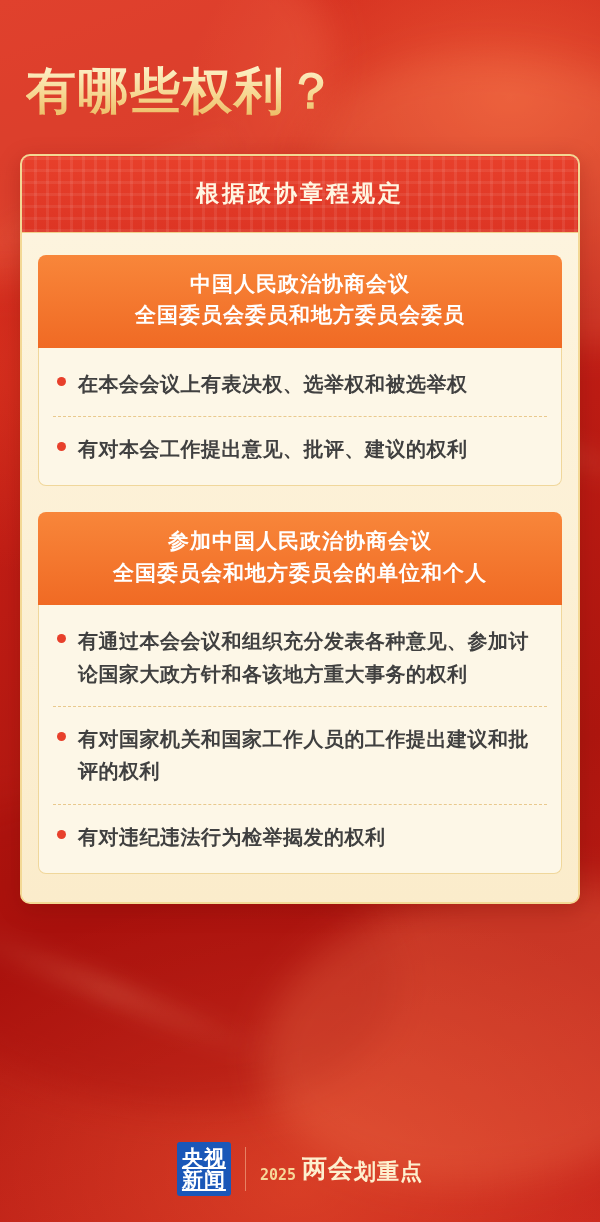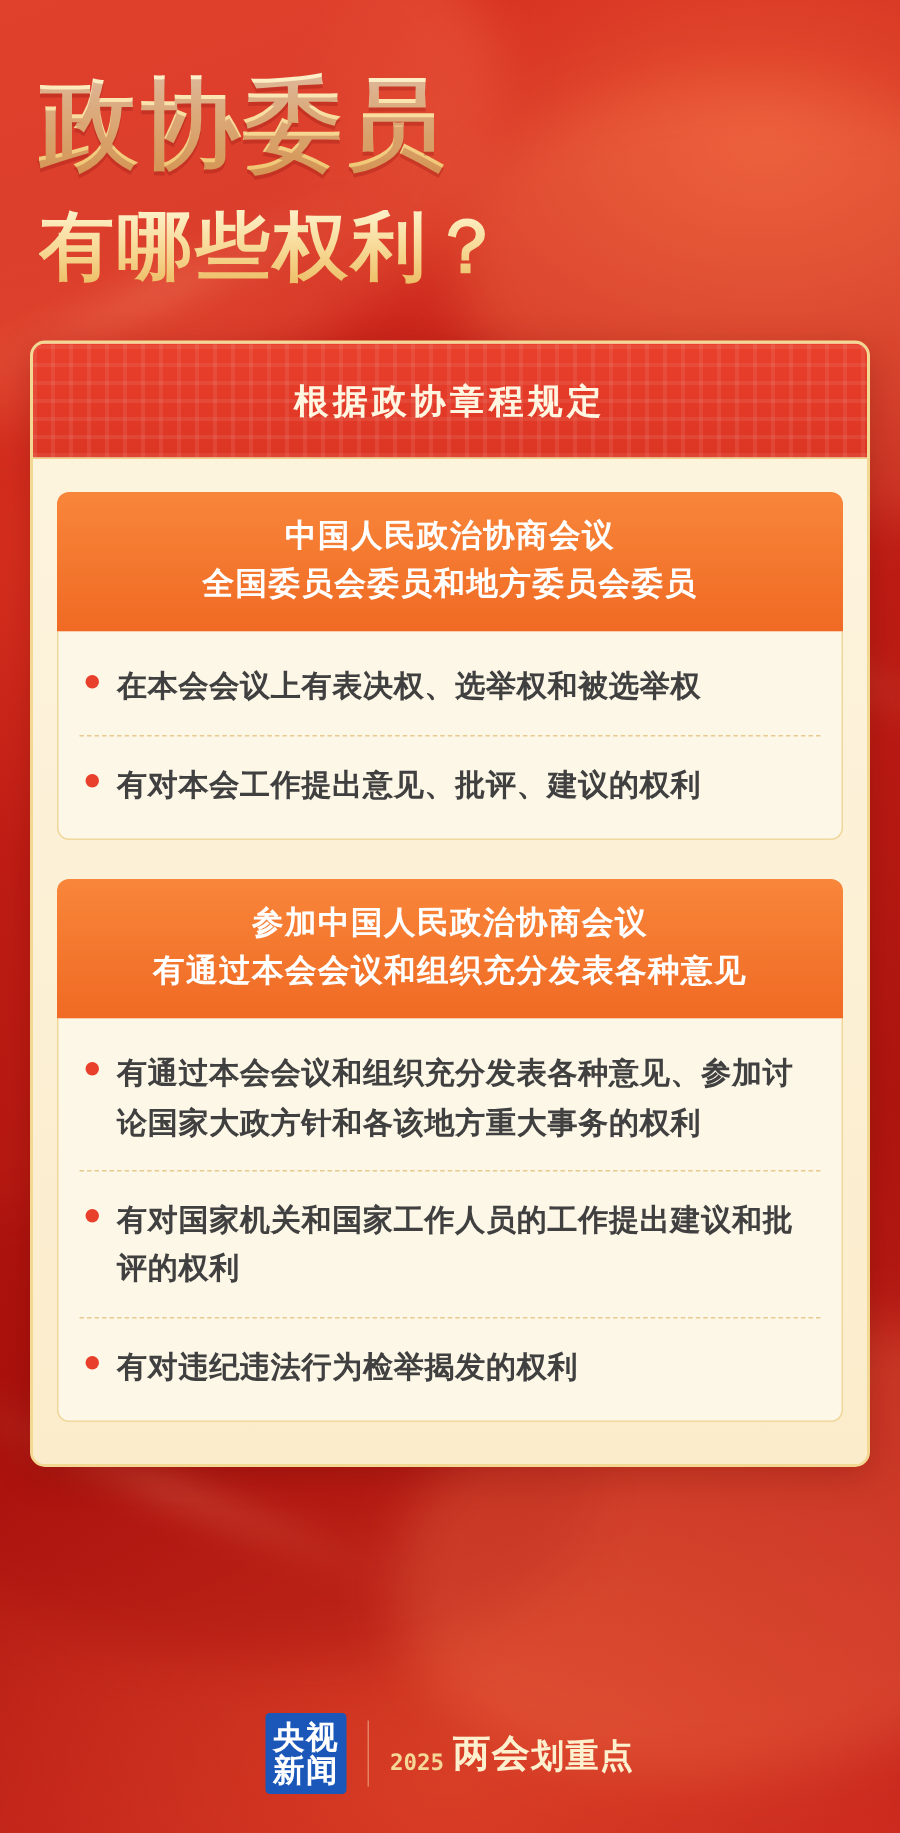--- a/index.html
+++ b/index.html
@@ -180,20 +180,21 @@
     border-radius: 3px;
     display: flex;
     flex-direction: column;
     align-items: center;
     justify-content: center;
     font-size: 21px;
     line-height: 1.05;
     font-weight: bold;
     letter-spacing: 1px;
     font-family: "DejaVu Sans", "Liberation Sans", sans-serif;
+    text-decoration: underline;
   }
   .divider-v {
     width: 1px;
     height: 44px;
     background: rgba(255,220,180,0.45);
   }
   .brand {
     display: flex;
     flex-direction: row;
     justify-content: center;
@@ -233,21 +234,20 @@
 <div class="poster">
   <div class="sheen s1"></div>
   <div class="sheen s2"></div>
   <div class="sheen s3"></div>
   <div class="sheen s4"></div>
   <div class="fold" style="left:-40px; top:180px; width:300px; height:26px; transform:rotate(-24deg);"></div>
   <div class="fold" style="right:-60px; top:420px; width:320px; height:24px; transform:rotate(18deg);"></div>
   <div class="fold" style="left:-60px; bottom:220px; width:340px; height:22px; transform:rotate(22deg);"></div>
 
   <div class="title-block">
-    <div class="title-main">政协委员</div>
     <div class="title-sub">有哪些权利？</div>
   </div>
 
   <div class="card">
     <div class="card-header">
       <div class="card-header-text">根据政协章程规定</div>
     </div>
     <div class="card-body">
 
       <div class="section">
@@ -263,21 +263,21 @@
           <div class="list-item">
             <span class="bullet"></span>
             <span class="item-text">有对本会工作提出意见、批评、建议的权利</span>
           </div>
         </div>
       </div>
 
       <div class="section">
         <div class="section-head">
           <div class="section-head-line">参加中国人民政治协商会议</div>
-          <div class="section-head-line">有通过本会会议和组织充分发表各种意见</div>
+          <div class="section-head-line">全国委员会和地方委员会的单位和个人</div>
         </div>
         <div class="section-list">
           <div class="list-item">
             <span class="bullet"></span>
             <span class="item-text">有通过本会会议和组织充分发表各种意见、参加讨论国家大政方针和各该地方重大事务的权利</span>
           </div>
           <div class="list-item">
             <span class="bullet"></span>
             <span class="item-text">有对国家机关和国家工作人员的工作提出建议和批评的权利</span>
           </div>

